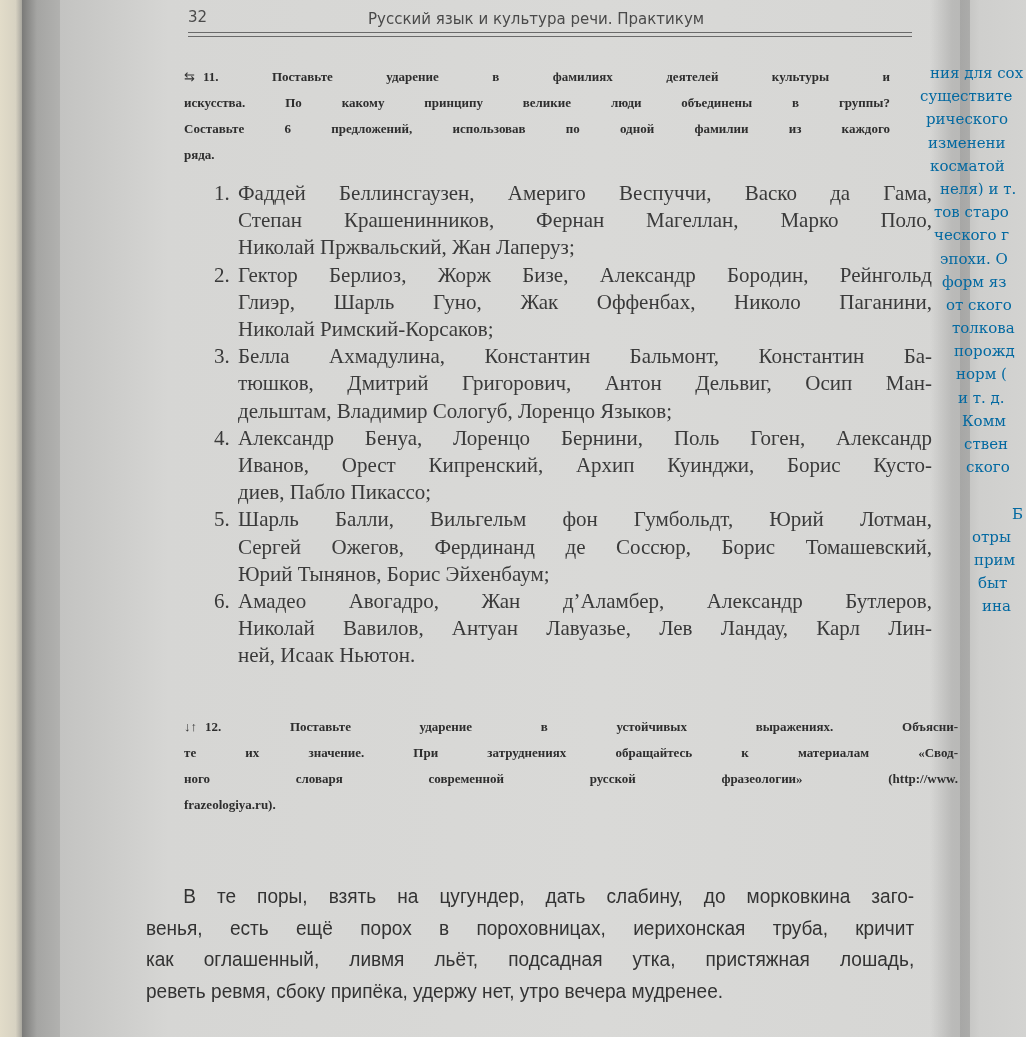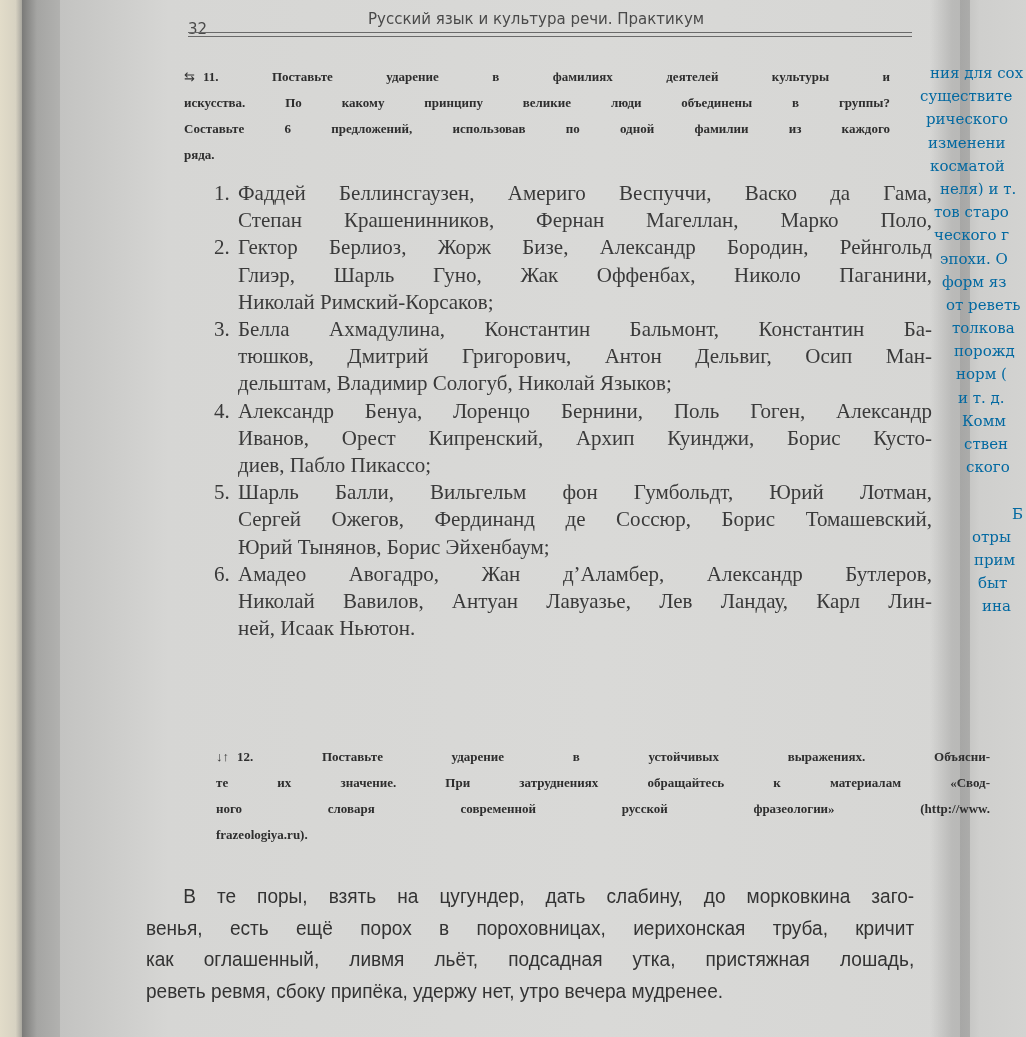--- a/index.html
+++ b/index.html
@@ -28,37 +28,37 @@
   }
   .right-page {
     position: absolute; left: 960px; top: 0; width: 66px; height: 1037px;
     background: linear-gradient(90deg, #bfbfbd 0%, #cfcfcd 30%, #d3d3d1 100%);
   }
 
   .header {
     position: absolute; left: 188px; top: 8px; width: 720px; height: 26px;
     font-family: "DejaVu Sans", sans-serif; font-size: 15px; color: #4a4a4a;
   }
-  .header .page-num { position: absolute; left: 0; top: 12px; text-align: right; }
+  .header .page-num { position: absolute; left: 0; top: 0; text-align: right; }
   .header .running-title { position: absolute; left: 180px; top: 2px; }
   .header-rule {
     position: absolute; left: 188px; top: 32px; width: 724px; height: 3px;
     border-top: 1px solid #6a6a6a; border-bottom: 1px solid #6a6a6a;
   }
 
   .task {
     position: absolute; font-family: "Liberation Serif", serif; font-weight: bold;
     font-size: 13px; line-height: 26px; color: #2e2e2e; text-align: justify;
   }
   .task .line { display: block; white-space: nowrap; text-align: justify; text-align-last: justify; }
   .task .line.last { text-align-last: left; }
   .task .icon { display: inline-block; font-weight: normal; margin-right: 8px; color: #333; }
 
   #task11 { left: 184px; top: 64px; width: 706px; }
-  #task12 { left: 184px; top: 744px; width: 774px; margin-left: 32px; }
+  #task12 { left: 184px; top: 714px; width: 774px; }
 
   .list {
     position: absolute; left: 214px; top: 180px; width: 718px;
     font-family: "Liberation Serif", serif; font-size: 21px; line-height: 27.2px; color: #3a3a3a;
   }
   .list .item { position: relative; padding-left: 24px; }
   .list .num { position: absolute; left: 0; top: 0; }
   .list .line { display: block; white-space: nowrap; text-align: justify; text-align-last: justify; }
   .list .line.last { text-align-last: left; }
 
@@ -99,32 +99,33 @@
     <span class="line">искусства. По какому принципу великие люди объединены в группы?</span>
     <span class="line">Составьте 6 предложений, использовав по одной фамилии из каждого</span>
     <span class="line last">ряда.</span>
   </div>
 
   <div class="list">
     <div class="item">
       <span class="num">1.</span>
       <span class="line">Фаддей Беллинсгаузен, Америго Веспуччи, Васко да Гама,</span>
       <span class="line">Степан Крашенинников, Фернан Магеллан, Марко Поло,</span>
+      <span class="line last">Николай Пржвальский, Жан Лаперуз;</span>
     </div>
     <div class="item">
       <span class="num">2.</span>
       <span class="line">Гектор Берлиоз, Жорж Бизе, Александр Бородин, Рейнгольд</span>
       <span class="line">Глиэр, Шарль Гуно, Жак Оффенбах, Николо Паганини,</span>
       <span class="line last">Николай Римский-Корсаков;</span>
     </div>
     <div class="item">
       <span class="num">3.</span>
       <span class="line">Белла Ахмадулина, Константин Бальмонт, Константин Ба-</span>
       <span class="line">тюшков, Дмитрий Григорович, Антон Дельвиг, Осип Ман-</span>
-      <span class="line last">дельштам, Владимир Сологуб, Николай Языков;</span>
+      <span class="line last">дельштам, Владимир Сологуб, Лоренцо Языков;</span>
     </div>
     <div class="item">
       <span class="num">4.</span>
       <span class="line">Александр Бенуа, Лоренцо Бернини, Поль Гоген, Александр</span>
       <span class="line">Иванов, Орест Кипренский, Архип Куинджи, Борис Кусто-</span>
       <span class="line last">диев, Пабло Пикассо;</span>
     </div>
     <div class="item">
       <span class="num">5.</span>
       <span class="line">Шарль Балли, Вильгельм фон Гумбольдт, Юрий Лотман,</span>
@@ -157,21 +158,21 @@
     <span class="sline" style="padding-left:18px">ния для сох</span>
     <span class="sline" style="padding-left:8px">существите</span>
     <span class="sline" style="padding-left:14px">рического</span>
     <span class="sline" style="padding-left:16px">изменени</span>
     <span class="sline" style="padding-left:18px">косматой</span>
     <span class="sline" style="padding-left:28px">неля) и т.</span>
     <span class="sline" style="padding-left:22px">тов старо</span>
     <span class="sline" style="padding-left:22px">ческого г</span>
     <span class="sline" style="padding-left:28px">эпохи. О</span>
     <span class="sline" style="padding-left:30px">форм яз</span>
-    <span class="sline" style="padding-left:34px">от реветь</span>
+    <span class="sline" style="padding-left:34px">от ского</span>
     <span class="sline" style="padding-left:40px">толкова</span>
     <span class="sline" style="padding-left:42px">порожд</span>
     <span class="sline" style="padding-left:44px">норм (</span>
     <span class="sline" style="padding-left:46px">и т. д.</span>
     <span class="sline" style="padding-left:50px">Комм</span>
     <span class="sline" style="padding-left:52px">ствен</span>
     <span class="sline" style="padding-left:54px;">ского</span>
     <span class="sline" style="padding-left:56px"></span>
     <span class="sline" style="padding-left:100px">Б</span>
     <span class="sline" style="padding-left:60px">отры</span>

